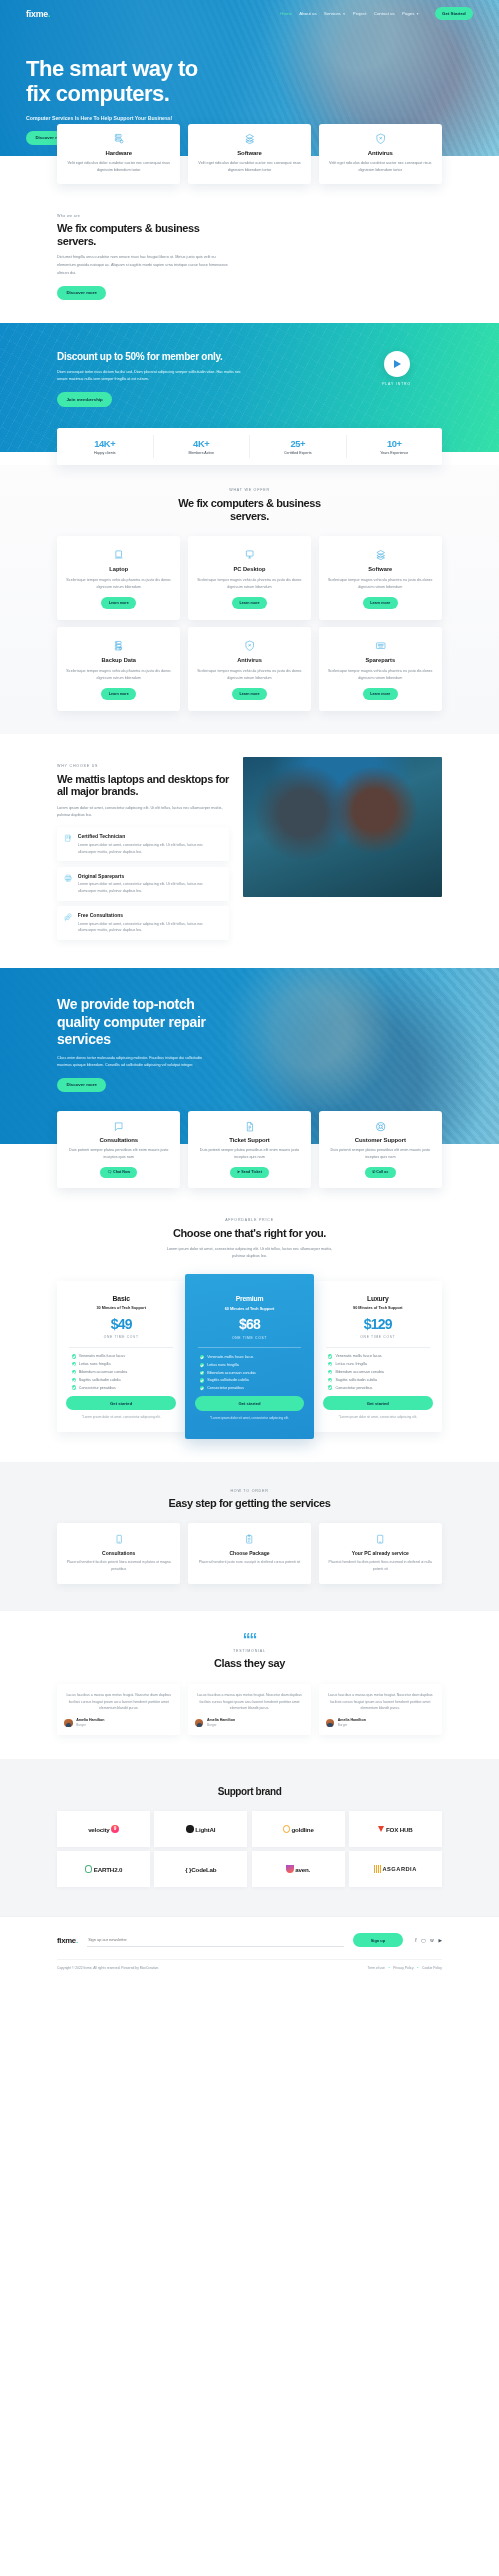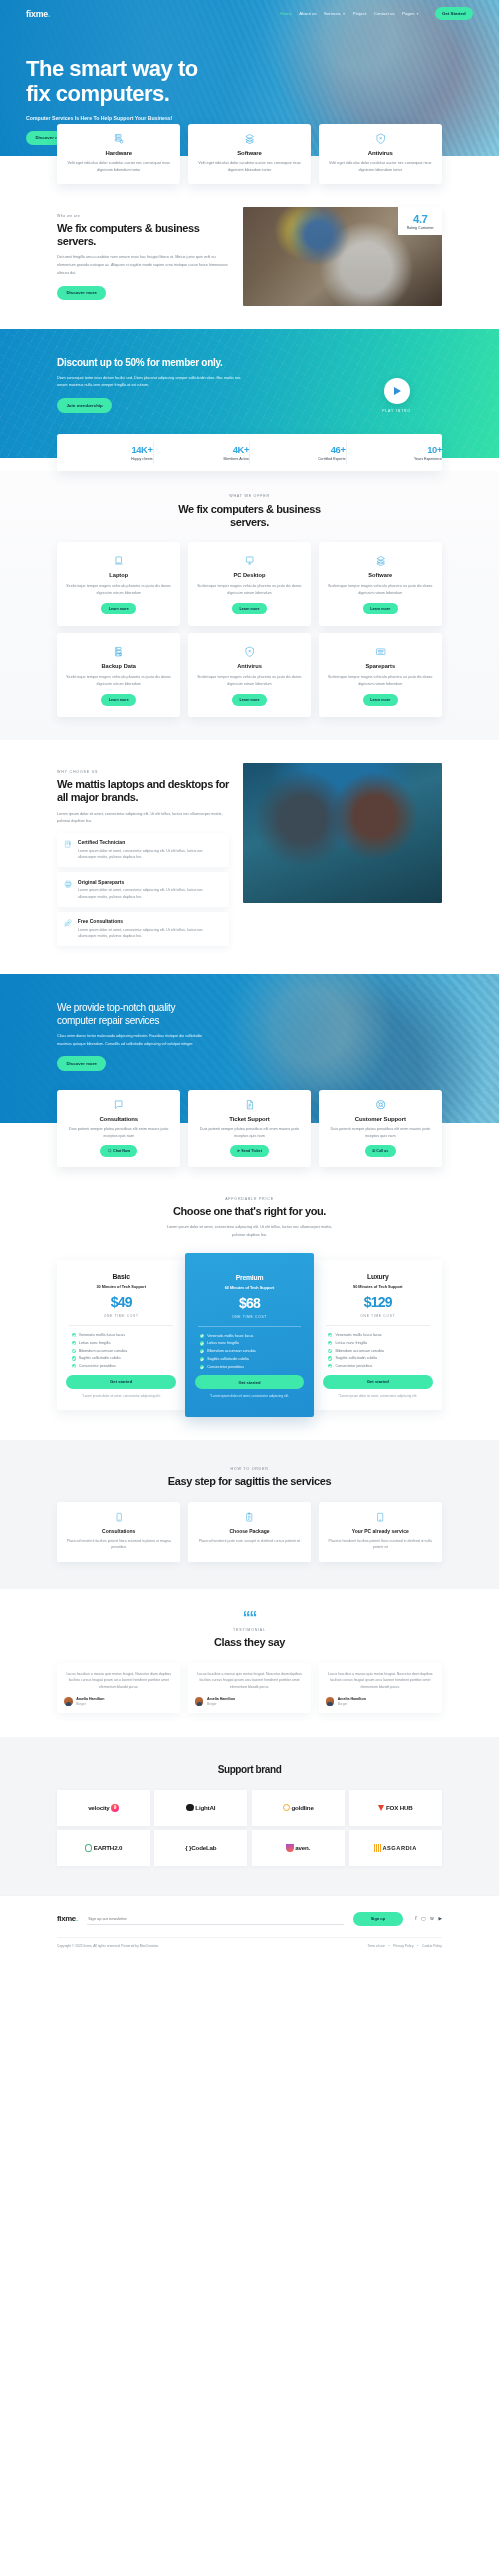--- a/index.html
+++ b/index.html
@@ -115,21 +115,21 @@
   .promo {
     position:relative; overflow:hidden;
     background: linear-gradient(100deg,#108ac9 0%, #17a6c6 45%, #24ccb5 80%, #34e0a8 100%);
     padding: 28px 0 45px;
   }
   .promo-tex {
     position:absolute; inset:0; opacity:.16;
     background: repeating-linear-gradient(118deg, rgba(255,255,255,.55) 0 0.5px, rgba(255,255,255,0) 0.5px 8.3px),
                 repeating-linear-gradient(28deg, rgba(255,255,255,.35) 0 0.5px, rgba(255,255,255,0) 0.5px 11.4px);
   }
-  .promo .container { display:flex; align-items:flex-end; }
+  .promo .container { display:flex; align-items:flex-start; }
   .promo .left { width: 192px; }
   h2.promo-title { font-size:10px; color:#fff; font-weight:bold; line-height:1.2; letter-spacing:-0.3px;}
   .promo p { font-size:3.7px; color:#e6fbff; line-height:2.0; margin-top:6.2px; }
   .play-wrap { margin-left:auto; text-align:center; padding-right: 31px;}
   .play-btn {
     width:26px; height:26px; border-radius:50%; background:#fff;
     display:flex; align-items:center; justify-content:center;
     box-shadow:0 2.6px 9.4px rgba(0,0,0,.12); margin:0 auto; cursor:pointer;
   }
   .play-tri {
@@ -138,21 +138,21 @@
     margin-left:2.6px;
   }
   .play-lbl { font-size:3.4px; color:#eaffff; letter-spacing:0.9px; margin-top:4.7px;}
 
   
   .stats-wrap { margin-top:-24px; position:relative; z-index:6; }
   .stats {
     background:#fff; border-radius:2.6px; display:flex;
     box-shadow:0 4.2px 12.5px rgba(23,60,90,.09); padding: 7.3px 0;
   }
-  .stat { flex:1; text-align:right; border-right:0.5px solid #eef1f4; padding: 3.1px 0;}
+  .stat { flex:1; text-align:center; border-right:0.5px solid #eef1f4; padding: 3.1px 0;}
   .stat:last-child { border-right:none; }
   .stat .n { font-size:9.4px; color:#33a5e0; font-weight:bold; letter-spacing:-0.4px;}
   .stat .l { font-size:3.6px; color:#3b4652; margin-top:2.1px;}
 
   
   .center { text-align:center; }
   .center h2.big { max-width: 177px; margin-left:auto; margin-right:auto; }
   .grid-3 { display:grid; grid-template-columns: repeat(3,1fr); gap:7.3px; margin-top:13.5px; }
   .svc-card {
     background:#fff; border-radius:3.1px; text-align:center;
@@ -190,21 +190,21 @@
   .notch-bg {
     position:absolute; inset:0;
     background:
       radial-gradient(circle at 62% 35%, rgba(205,190,170,.5) 0 11%, rgba(0,0,0,0) 26%),
       radial-gradient(circle at 72% 62%, rgba(40,70,110,.55) 0 16%, rgba(0,0,0,0) 34%),
       repeating-linear-gradient(48deg, rgba(255,255,255,.05) 0 3.6px, rgba(0,0,0,.05) 3.6px 7.3px),
       linear-gradient(105deg,#0e86c6 0%,#1a93cd 45%,#3fa8d6 72%,#7ec3dd 100%);
   }
   .notch-veil { position:absolute; inset:0; background:linear-gradient(95deg, rgba(12,130,196,.95) 0%, rgba(22,142,203,.72) 42%, rgba(45,165,212,.34) 70%, rgba(80,185,220,.12) 100%); }
   .notch .container { position:relative; z-index:3; }
-  .notch h2 { font-size:10px; color:#fff; font-weight:normal; line-height:1.24; max-width:151px; letter-spacing:-0.3px;}
+  .notch h2 { font-size:14px; color:#fff; font-weight:bold; line-height:1.24; max-width:151px; letter-spacing:-0.3px;}
   .notch p { font-size:3.7px; color:#e4f6ff; line-height:2.0; margin-top:6.2px; max-width:151px;}
 
   .support-strip { margin-top:-33px; position:relative; z-index:9; }
   .btn-icon {
     margin-top:6.2px; background:#3fe8ab; color:#0a3440;
     font-size:3.7px; font-weight:bold; border:none; border-radius:8.3px;
     padding:3.6px 7.3px; cursor:pointer;
   }
 
   
@@ -377,27 +377,20 @@
   </div>
 
   <section class="sec">
     <div class="container split">
       <div class="left">
         <div class="eyebrow">Who we are</div>
         <h2 class="big">We fix computers &amp; business servers.</h2>
         <p class="body-txt">Dictumst fringilla urna curabitur nam ornare risus hac feugiat libero ut. Metus justo quis velit eu elementum gravida natoque ac. Aliquam si sagittis morbi sapien urna tristique curae fusce himenaeos ultrices dui.</p>
         <button class="btn-pill">Discover more</button>
       </div>
-      <div class="photo-box">
-        <div class="photo"></div>
-        <div class="rating-badge">
-          <div class="num">4.7</div>
-          <div class="lbl">Rating Customer</div>
-        </div>
-      </div>
     </div>
   </section>
 
   <section class="promo">
     <div class="promo-tex"></div>
     <div class="container">
       <div class="left">
         <h2 class="promo-title">Discount up to 50% for member only.</h2>
         <p>Diam consequat tortor risus dictum facilisi sed. Diam placerat adipiscing semper sollicitudin vitae. Hac mattis nec ornare maximus nulla sem semper fringilla at est rutrum.</p>
         <button class="btn-pill">Join membership</button>
@@ -415,21 +408,21 @@
     <div class="stats">
       <div class="stat">
         <div class="n">14K+</div>
         <div class="l">Happy clients</div>
       </div>
       <div class="stat">
         <div class="n">4K+</div>
         <div class="l">Members Active</div>
       </div>
       <div class="stat">
-        <div class="n">46+</div>
+        <div class="n">25+</div>
         <div class="l">Certtified Experts</div>
       </div>
       <div class="stat">
         <div class="n">10+</div>
         <div class="l">Years Experience</div>
       </div>
     </div>
   </div>
 
   <section class="sec sec-light">
@@ -722,21 +715,21 @@
           <button class="btn-block">Get started</button>
           <div class="fine">*Lorem ipsum dolor sit amet, consectetur adipiscing elit.</div>
         </div>
       </div>
     </div>
   </section>
 
   <section class="sec sec-grey" style="padding:27px 0">
     <div class="container center">
       <div class="eyebrow caps">HOW TO ORDER</div>
-      <h2 class="big">Easy step for sagittis the services</h2>
+      <h2 class="big">Easy step for getting the services</h2>
       <div class="grid-3">
         <div class="step-card">
           <svg class="ico" width="10.4" height="10.4" viewBox="0 0 24 24" fill="none" stroke="#33a5e0" stroke-width="1.2">
             <rect x="7" y="3" width="10" height="18" rx="1.6"></rect>
               <line x1="10.5" y1="18.4" x2="13.5" y2="18.4"></line>
           </svg>
           <h3>Consultations</h3>
           <p>Placerat hendrerit facilisis potenti litora euismod in platea ut magna penatibus</p>
         </div>
         <div class="step-card">

